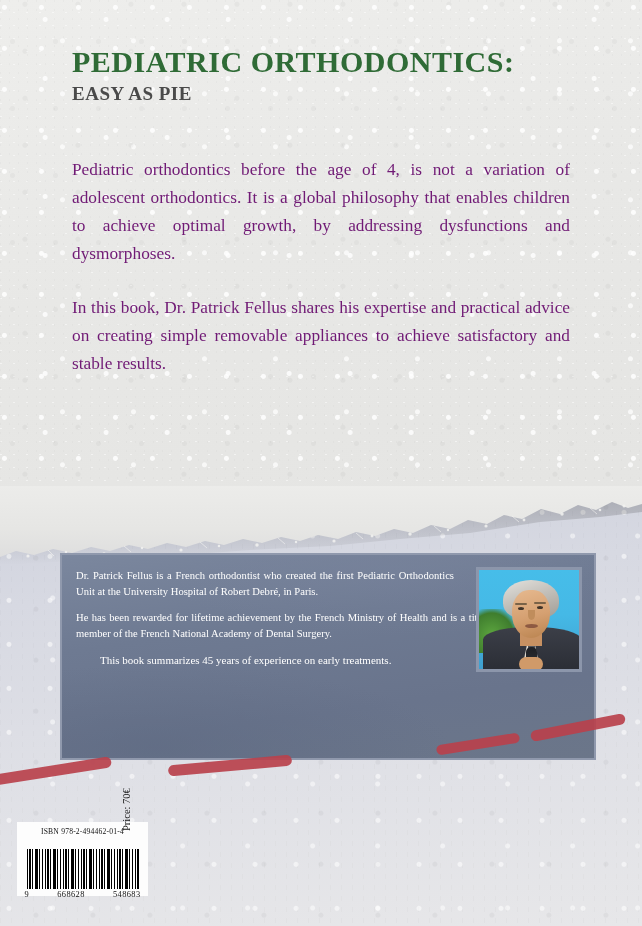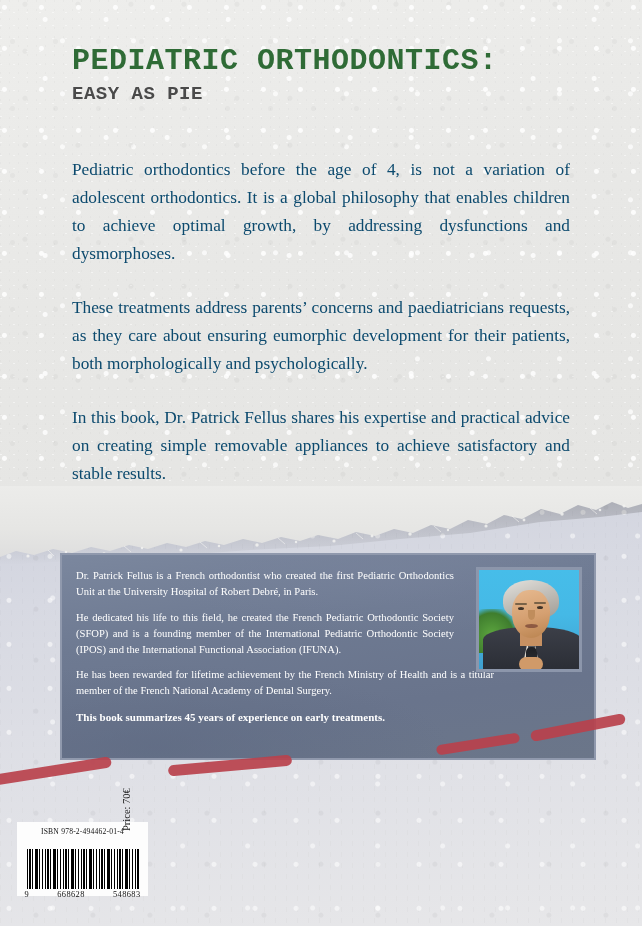--- a/index.html
+++ b/index.html
@@ -61,21 +61,20 @@
     height: 110px;
     pointer-events: none;
   }
 
   
   .title-block {
     position: absolute;
     left: 72px;
     top: 44px;
     width: 520px;
-    font-family: Liberation Mono, monospace;
   }
   .title-main {
     font-size: 30px;
     font-weight: bold;
     letter-spacing: 0.5px;
     color: #2f6b36;
     line-height: 1.18;
     margin: 0;
   }
   .title-sub {
@@ -91,21 +90,21 @@
   .body-copy {
     position: absolute;
     left: 72px;
     top: 156px;
     width: 498px;
   }
   .body-copy p {
     margin: 0 0 26px 0;
     font-size: 17.3px;
     line-height: 1.62;
-    color: #0c4a6e;
+    color: #701a75;
     text-align: justify;
     text-justify: inter-word;
   }
   .body-copy p:last-child { margin-bottom: 12px; }
 
   
   .bio-panel {
     position: absolute;
     left: 60px;
     top: 553px;
@@ -129,24 +128,25 @@
   .bio-text p {
     margin: 0 0 10px 0;
     font-size: 10.6px;
     line-height: 1.5;
     color: #ffffff;
     text-align: justify;
     text-justify: inter-word;
   }
   .bio-text p.wide { width: 418px; }
   .bio-text p.bold {
-    font-weight: bold;
+    font-weight: normal;
     font-size: 11px;
     text-align: left;
     margin-bottom: 0;
+    margin-left: 24px;
   }
 
   
   .portrait {
     position: absolute;
     right: 12px;
     top: 12px;
     width: 106px;
     height: 105px;
     border: 3px solid #8c96ab;
@@ -335,28 +335,26 @@
     </g>
   </svg>
 
   <div class="title-block">
     <h1 class="title-main">PEDIATRIC ORTHODONTICS:</h1>
     <h2 class="title-sub">EASY AS PIE</h2>
   </div>
 
   <div class="body-copy">
     <p>Pediatric orthodontics before the age of 4, is not a variation of adolescent orthodontics. It is a global philosophy that enables children to achieve optimal growth, by addressing dysfunctions and dysmorphoses.</p>
-    <p>These treatments address parents’ concerns and paediatricians requests, as they care about ensuring eumorphic development for their patients, both morphologically and psychologically.</p>
     <p>In this book, Dr. Patrick Fellus shares his expertise and practical advice on creating simple removable appliances to achieve satisfactory and stable results.</p>
   </div>
 
   <div class="bio-panel">
     <div class="bio-text">
       <p>Dr. Patrick Fellus is a French orthodontist who created the first Pediatric Orthodontics Unit at the University Hospital of Robert Debré, in Paris.</p>
-      <p>He dedicated his life to this field, he created the French Pediatric Orthodontic Society (SFOP) and is a founding member of the International Pediatric Orthodontic Society (IPOS) and the International Functional Association (IFUNA).</p>
       <p class="wide">He has been rewarded for lifetime achievement by the French Ministry of Health and is a titular member of the French National Academy of Dental Surgery.</p>
       <p class="bold wide">This book summarizes 45 years of experience on early treatments.</p>
     </div>
 
     <div class="portrait">
       <div class="ph-sky"></div>
       <div class="ph-green"></div>
       <div class="ph-suit"></div>
       <div class="ph-shirt"></div>
       <div class="ph-tie"></div>

